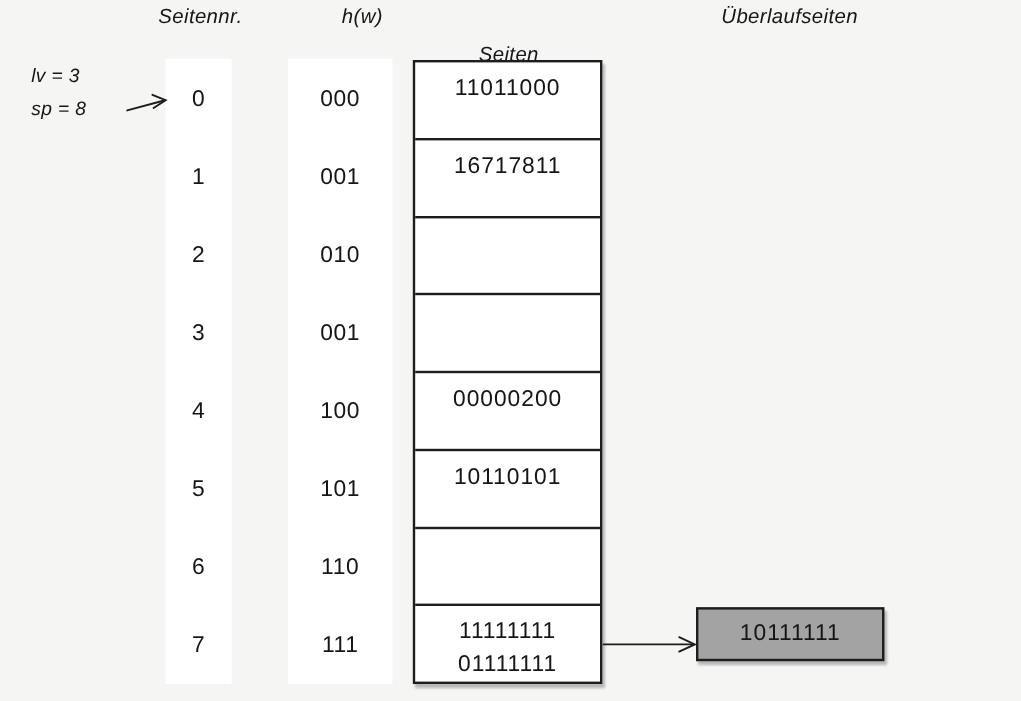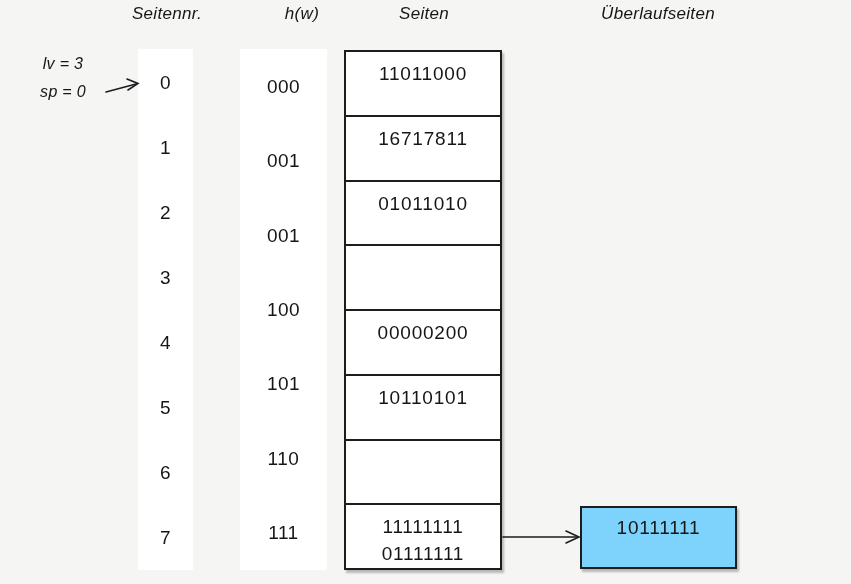--- a/index.html
+++ b/index.html
@@ -10,26 +10,26 @@
     color:#161616;
     -webkit-font-smoothing:antialiased;
   }
   .col-header {
     position:absolute; top:4px; transform:translateX(-50%);
     font-style:italic; font-size:17px; line-height:20px;
     white-space:nowrap; letter-spacing:0.3px;
   }
   .h-seitennr { left:167px; }
   .h-hw       { left:286px;margin-left:16px; }
-  .h-seiten   { left:424px; }
+  .h-seiten   { left:424px;margin-top:32px; }
   .h-ueberlauf{ left:658px; }
 
   .annotation {
     position:absolute; left:26px; top:50px; width:74px;
-    text-align:center; font-style:italic; font-size:16px; line-height:28px;
+    text-align:left; font-style:italic; font-size:16px; line-height:28px;
     letter-spacing:0.3px;
   }
 
   .strip { position:absolute; top:49px; height:521px; background:#ffffff; }
   .strip-nr { left:138px; width:55px; }
   .strip-hw { left:240px; width:87px; }
 
   .num-col {
     position:absolute; top:50px; height:520px;
     display:flex; flex-direction:column;
@@ -51,22 +51,22 @@
   }
   .page-cell {
     flex:1; border-top:2px solid #1d1d1d;
     text-align:center; padding-top:8px;
     font-size:19px; line-height:27px; letter-spacing:0.8px;
     overflow:hidden;
   }
   .page-cell:first-child { border-top:none; }
 
   .overflow-box {
-    position:absolute; left:580px; top:506px; width:157px; height:63px;
-    box-sizing:border-box; background:#7dd3fc;
+    position:absolute; left:580px; top:506px; width:157px; height:45px;
+    box-sizing:border-box; background:#a3a3a3;
     border:2px solid #1d1d1d;
     box-shadow:2px 3px 2px rgba(0,0,0,0.25);
     text-align:center; padding-top:6px;
     font-size:19px; line-height:27px; letter-spacing:0.8px;
   }
 
   svg.overlay {
     position:absolute; left:0; top:0; width:851px; height:584px;
     pointer-events:none;
   }
@@ -76,58 +76,58 @@
 
 <div class="canvas">
 
   <div class="col-header h-seitennr">Seitennr.</div>
   <div class="col-header h-hw">h(w)</div>
   <div class="col-header h-seiten">Seiten</div>
   <div class="col-header h-ueberlauf">Überlaufseiten</div>
 
   <div class="annotation">
     <div>lv = 3</div>
-    <div>sp = 0</div>
+    <div>sp = 8</div>
   </div>
 
   <div class="strip strip-nr"></div>
   <div class="strip strip-hw"></div>
 
   <div class="num-col nr">
     <div>0</div>
     <div>1</div>
     <div>2</div>
     <div>3</div>
     <div>4</div>
     <div>5</div>
     <div>6</div>
     <div>7</div>
   </div>
 
   <div class="num-col hw">
     <div>000</div>
     <div>001</div>
+    <div>010</div>
     <div>001</div>
     <div>100</div>
     <div>101</div>
     <div>110</div>
     <div>111</div>
   </div>
 
   <div class="pages-box">
     <div class="page-cell">
       <div>11011000</div>
       <div></div>
     </div>
     <div class="page-cell">
       <div>16717811</div>
       <div></div>
     </div>
     <div class="page-cell">
-      <div>01011010</div>
     </div>
     <div class="page-cell">
       <div></div>
       <div></div>
     </div>
     <div class="page-cell">
       <div>00000200</div>
       <div></div>
     </div>
     <div class="page-cell">

